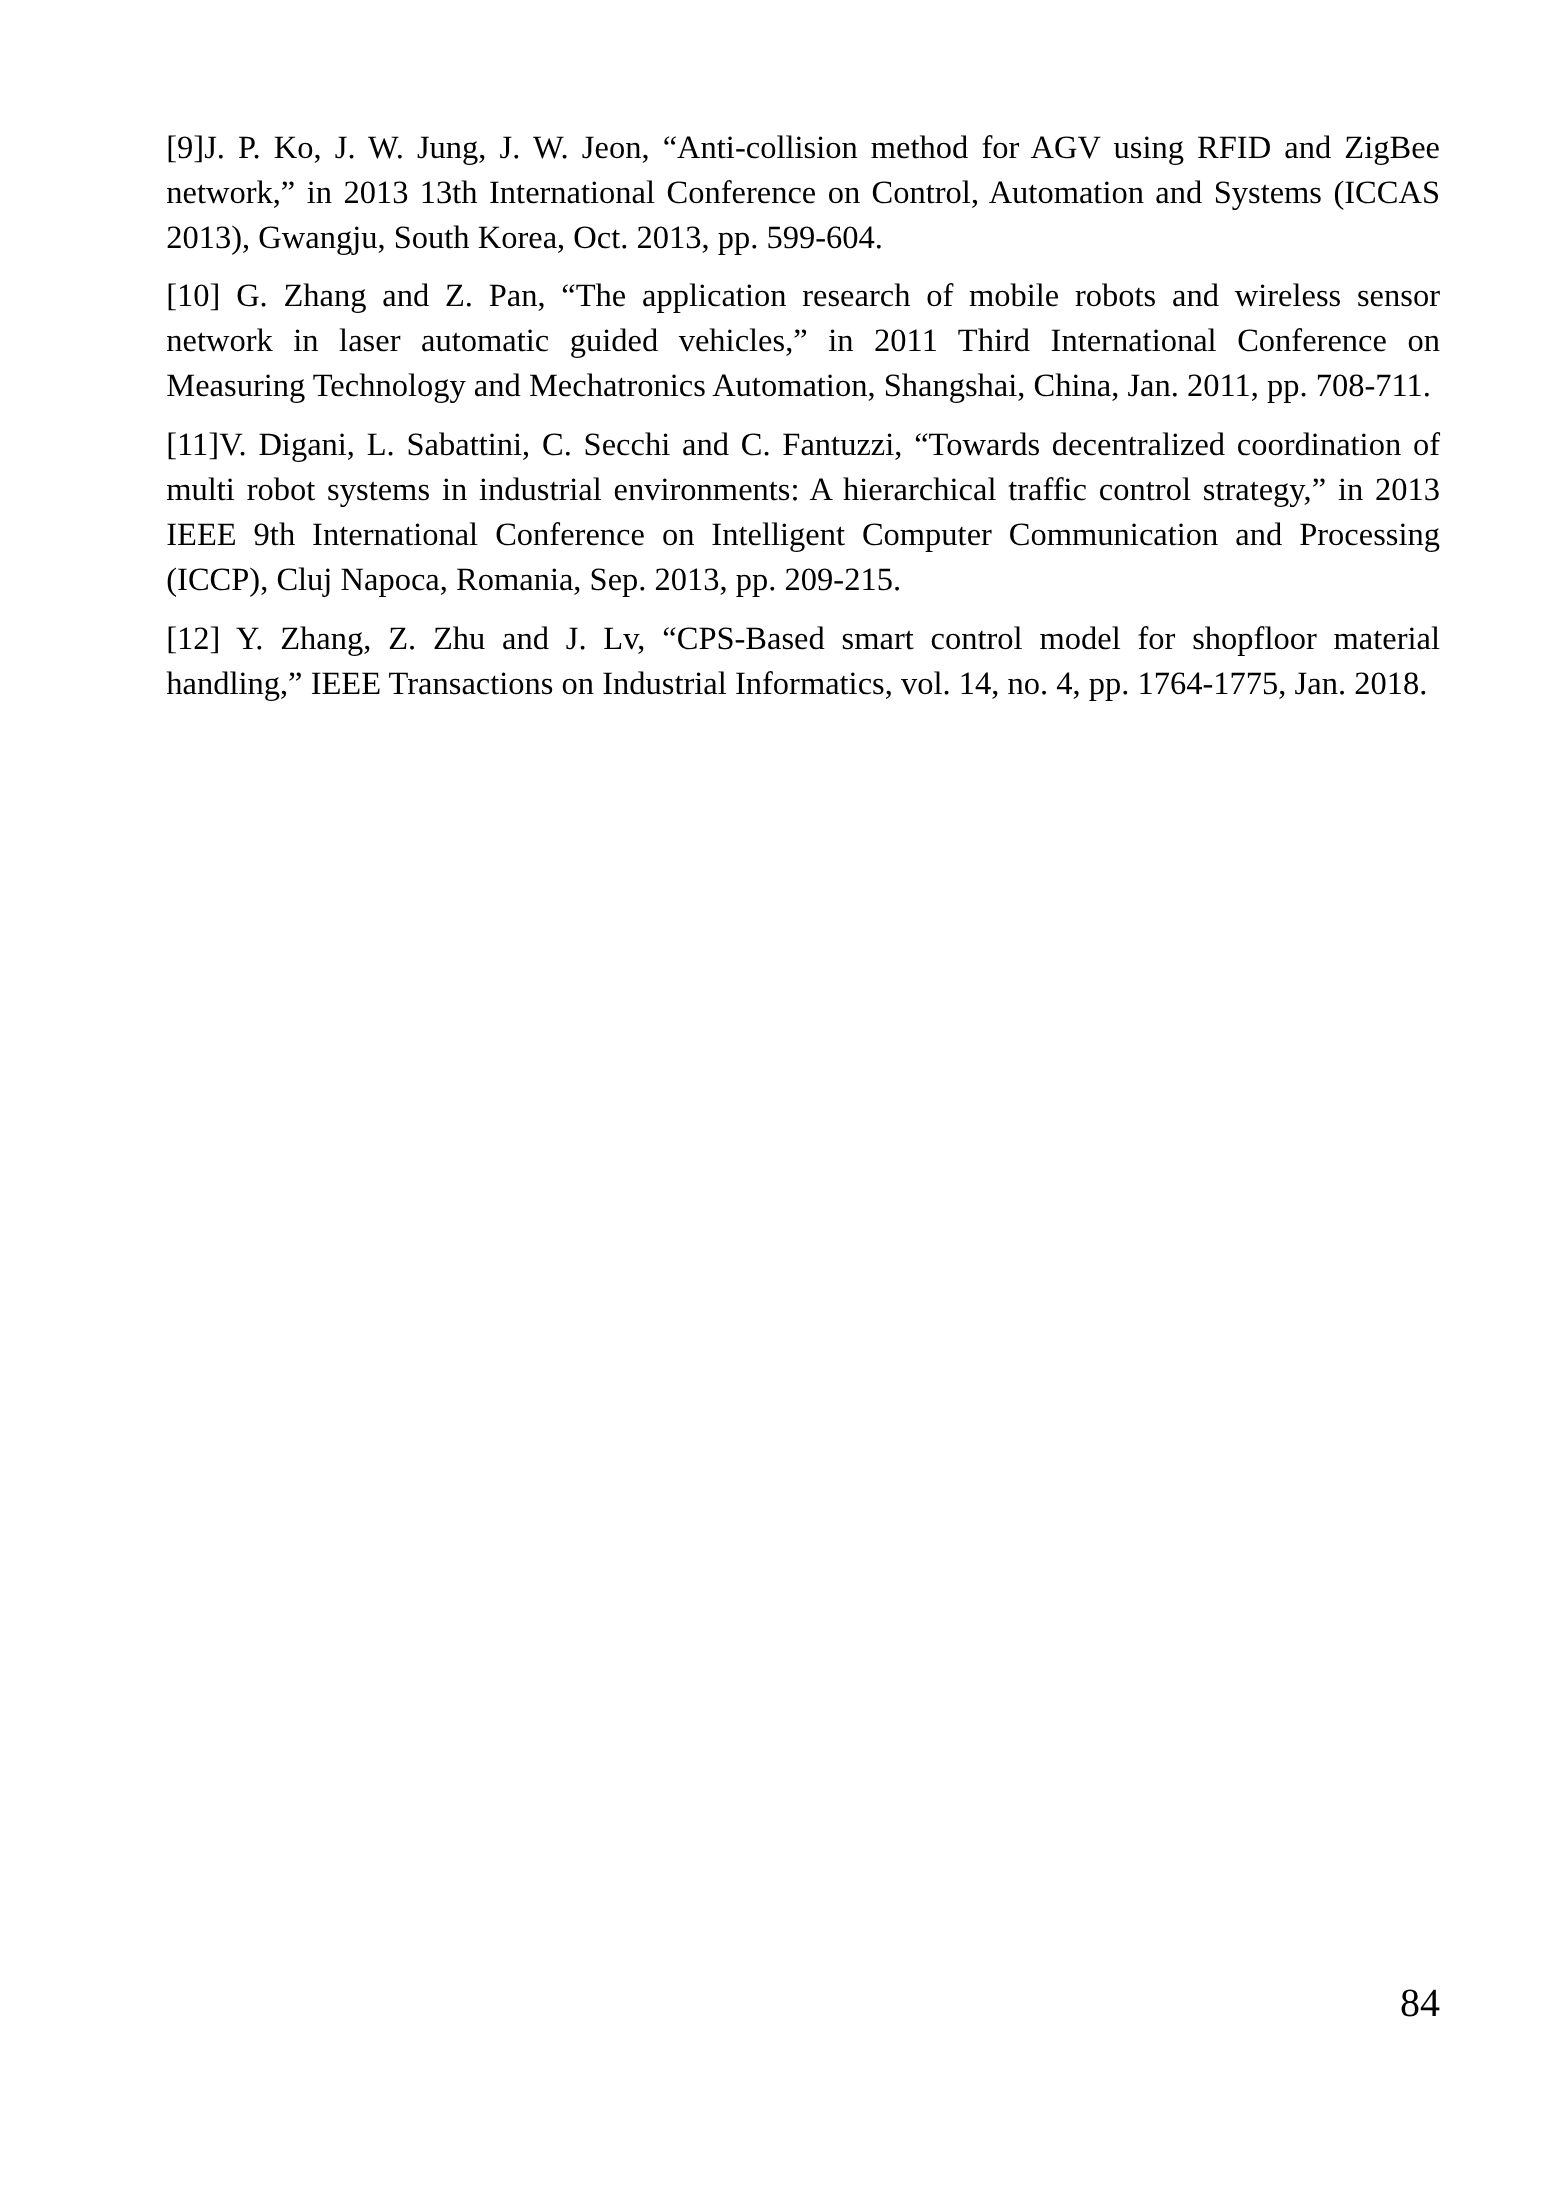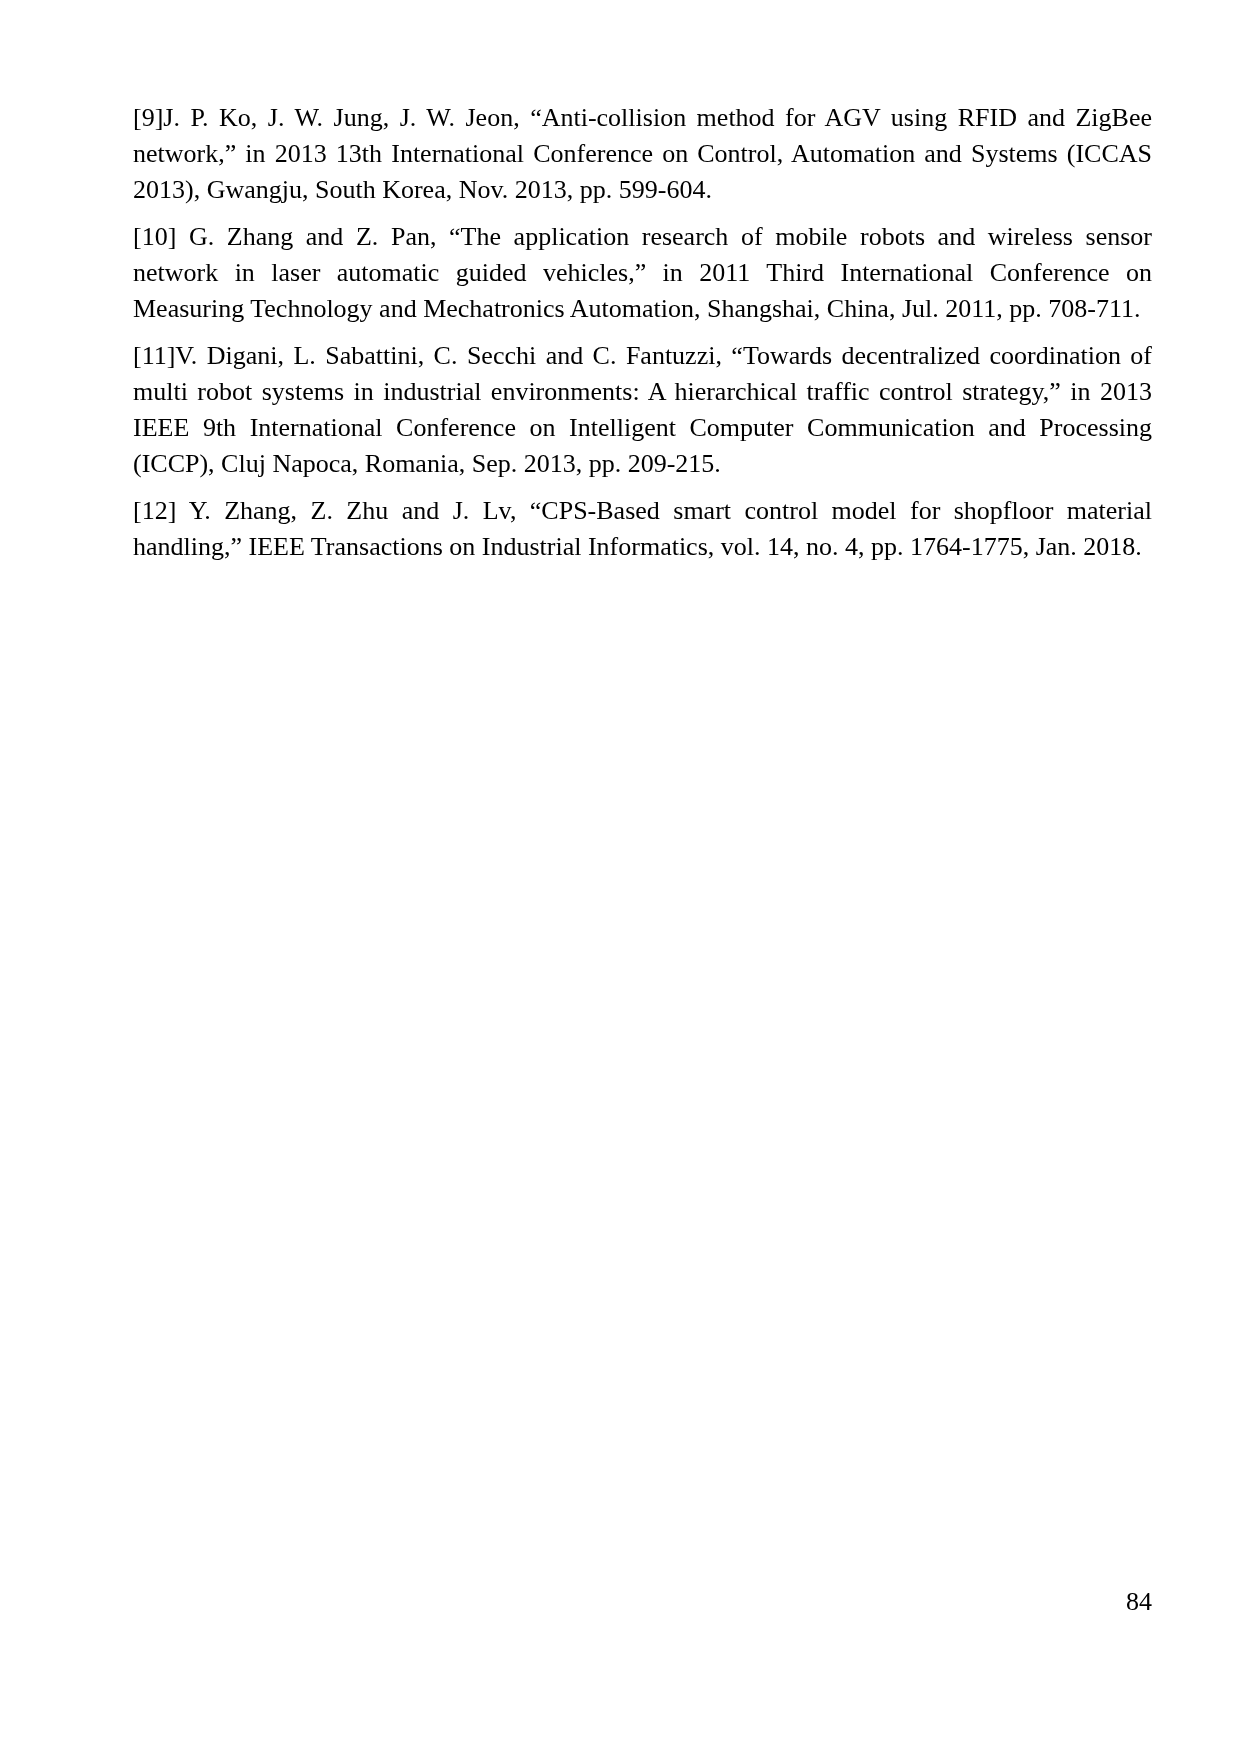--- a/index.html
+++ b/index.html
@@ -26,29 +26,29 @@
     font-size: 26px;
     line-height: 36px;
     text-align: justify;
     margin: 0 0 11px 0;
     padding: 0;
   }
   .page-number {
     position: absolute;
     top: 1586px;
     right: 89px;
-    font-size: 26px;
+    font-size: 32px;
     line-height: 32px;
     text-align: left;
   }
 </style>
 </head>
 <body>
 
 <div class="page">
   <div class="references">
-    <p class="ref">[9]J. P. Ko, J. W. Jung, J. W. Jeon, “Anti-collision method for AGV using RFID and ZigBee network,” in 2013 13th International Conference on Control, Automation and Systems (ICCAS 2013), Gwangju, South Korea, Nov. 2013, pp. 599-604.</p>
-    <p class="ref">[10] G. Zhang and Z. Pan, “The application research of mobile robots and wireless sensor network in laser automatic guided vehicles,” in 2011 Third International Conference on Measuring Technology and Mechatronics Automation, Shangshai, China, Jul. 2011, pp. 708-711.</p>
+    <p class="ref">[9]J. P. Ko, J. W. Jung, J. W. Jeon, “Anti-collision method for AGV using RFID and ZigBee network,” in 2013 13th International Conference on Control, Automation and Systems (ICCAS 2013), Gwangju, South Korea, Oct. 2013, pp. 599-604.</p>
+    <p class="ref">[10] G. Zhang and Z. Pan, “The application research of mobile robots and wireless sensor network in laser automatic guided vehicles,” in 2011 Third International Conference on Measuring Technology and Mechatronics Automation, Shangshai, China, Jan. 2011, pp. 708-711.</p>
     <p class="ref">[11]V. Digani, L. Sabattini, C. Secchi and C. Fantuzzi, “Towards decentralized coordination of multi robot systems in industrial environments: A hierarchical traffic control strategy,” in 2013 IEEE 9th International Conference on Intelligent Computer Communication and Processing (ICCP), Cluj Napoca, Romania, Sep. 2013, pp. 209-215.</p>
     <p class="ref">[12] Y. Zhang, Z. Zhu and J. Lv, “CPS-Based smart control model for shopfloor material handling,” IEEE Transactions on Industrial Informatics, vol. 14, no. 4, pp. 1764-1775, Jan. 2018.</p>
   </div>
   <div class="page-number">84</div>
 </div>
 
 </body></html>

